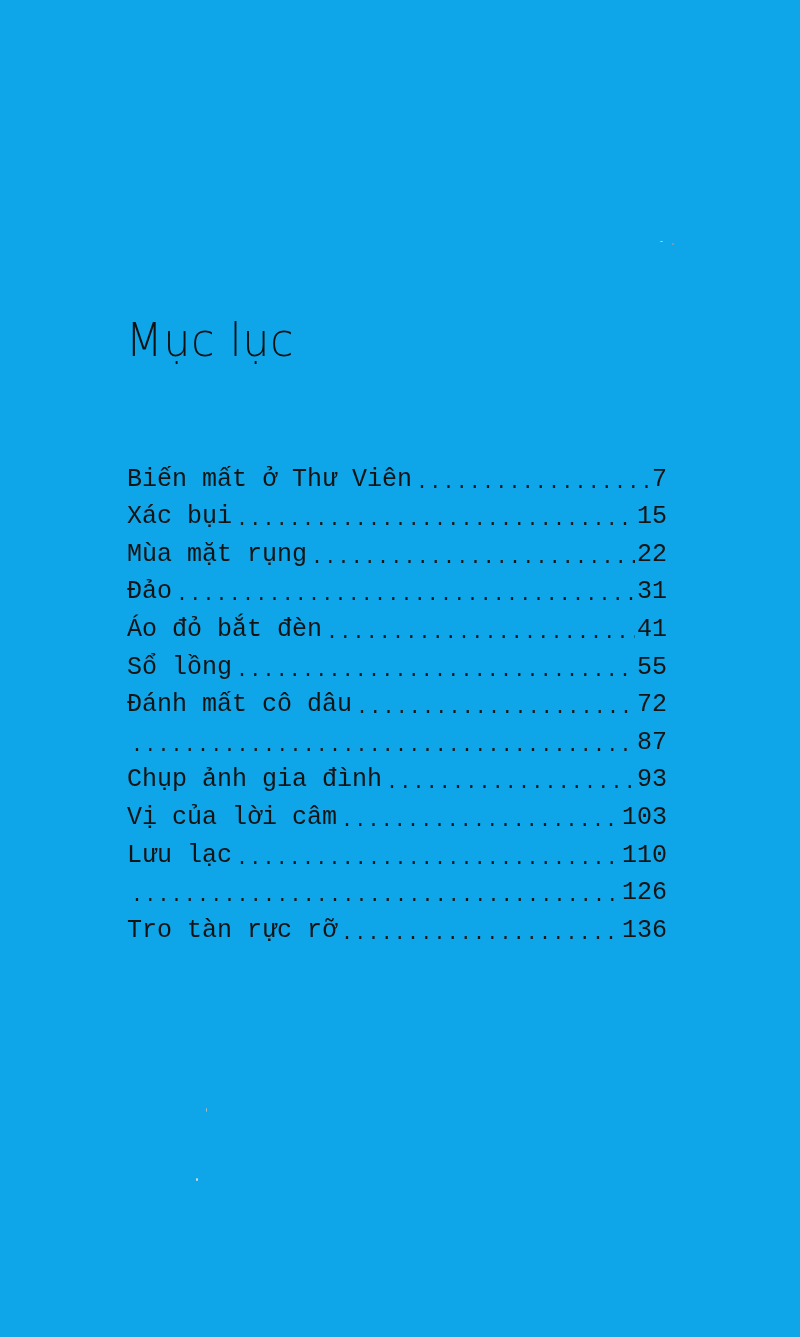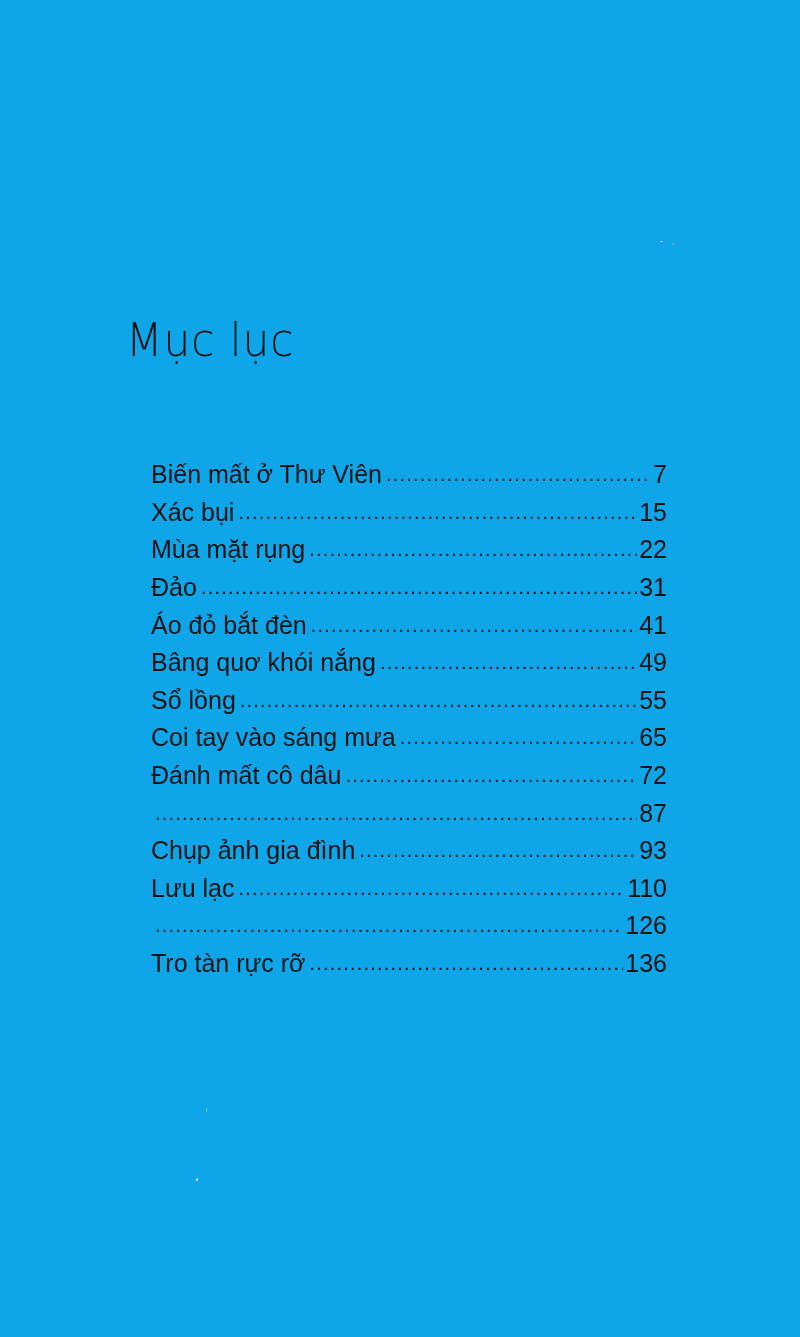--- a/index.html
+++ b/index.html
@@ -37,28 +37,27 @@
       position: absolute;
       left: 127px;
       top: 456px;
       width: 540px;
       list-style: none;
       margin: 0;
       padding: 0;
     }
     .toc-item {
       display: flex;
-      align-items: center;
+      align-items: flex-end;
       height: 37.6px;
-      font-family: Liberation Sans, sans-serif;
+      font-family: Liberation Mono, monospace;
       font-size: 25px;
       color: #141414;
       white-space: nowrap;
       overflow: hidden;
-      margin-left: 24px;
     }
     .toc-title {
       flex: 0 0 auto;
     }
     .toc-leader {
       flex: 1 1 auto;
       overflow: hidden;
       letter-spacing: 1.2px;
       margin: 0 2px 0 4px;
       font-size: 20px;
@@ -105,47 +104,42 @@
         <span class="toc-title">Đảo</span>
         <span class="toc-leader"></span>
         <span class="toc-page">31</span>
       </li>
     <li class="toc-item">
         <span class="toc-title">Áo đỏ bắt đèn</span>
         <span class="toc-leader"></span>
         <span class="toc-page">41</span>
       </li>
     <li class="toc-item">
-        <span class="toc-title">Bâng quơ khói nắng</span>
-        <span class="toc-leader"></span>
-        <span class="toc-page">49</span>
-      </li>
-    <li class="toc-item">
         <span class="toc-title">Sổ lồng</span>
         <span class="toc-leader"></span>
         <span class="toc-page">55</span>
-      </li>
-    <li class="toc-item">
-        <span class="toc-title">Coi tay vào sáng mưa</span>
-        <span class="toc-leader"></span>
-        <span class="toc-page">65</span>
       </li>
     <li class="toc-item">
         <span class="toc-title">Đánh mất cô dâu</span>
         <span class="toc-leader"></span>
         <span class="toc-page">72</span>
       </li>
     <li class="toc-item">
         <span class="toc-leader"></span>
         <span class="toc-page">87</span>
       </li>
     <li class="toc-item">
         <span class="toc-title">Chụp ảnh gia đình</span>
         <span class="toc-leader"></span>
         <span class="toc-page">93</span>
+      </li>
+    <li class="toc-item">
+        <span class="toc-title">Vị của lời câm</span>
+        <span class="toc-leader"></span>
+        <span class="toc-page">103</span>
       </li>
     <li class="toc-item">
         <span class="toc-title">Lưu lạc</span>
         <span class="toc-leader"></span>
         <span class="toc-page">110</span>
       </li>
     <li class="toc-item">
         <span class="toc-leader"></span>
         <span class="toc-page">126</span>
       </li>

